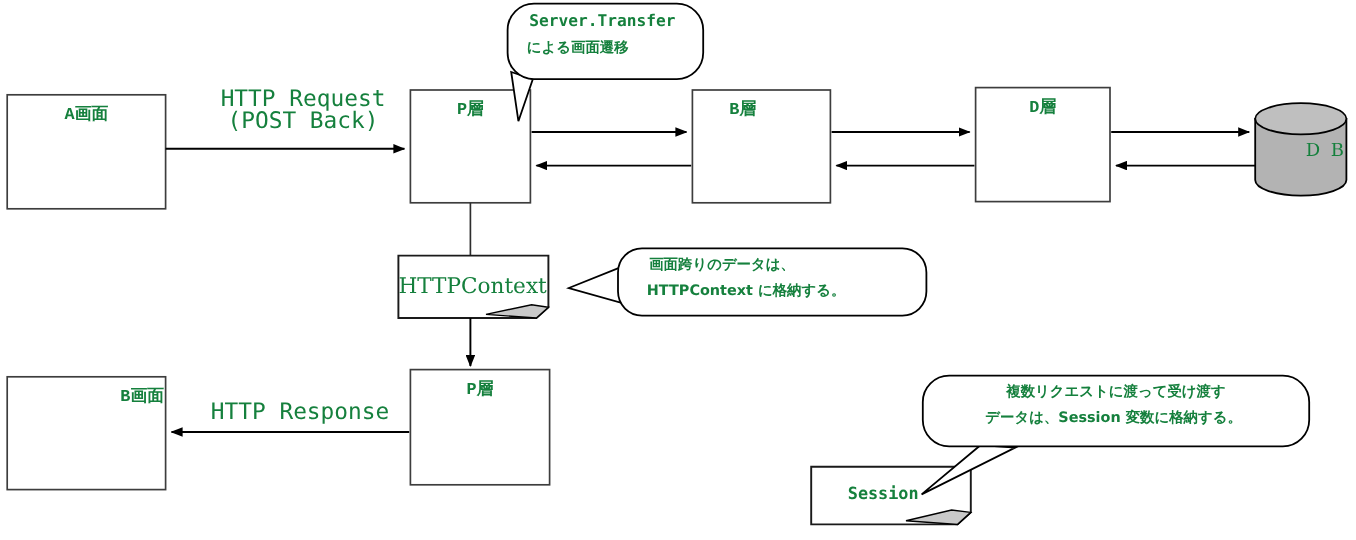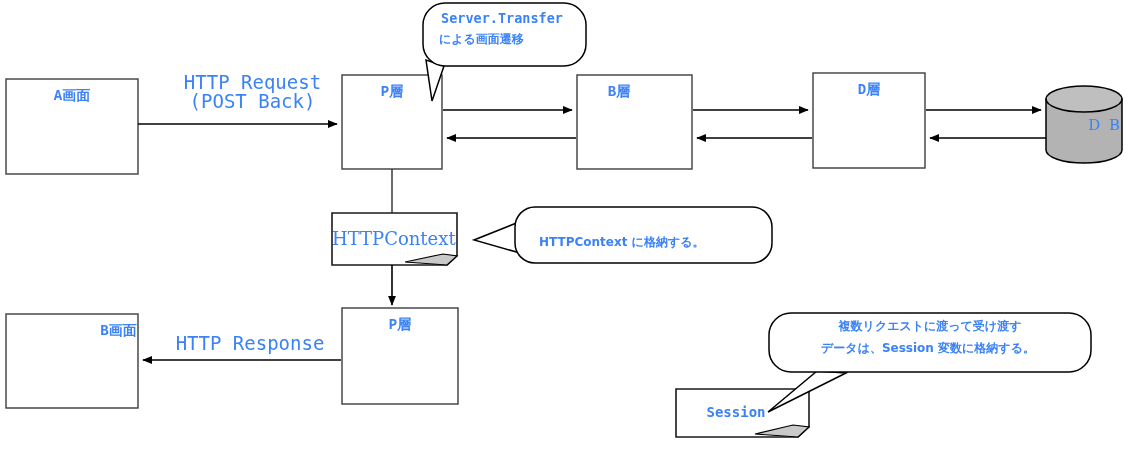--- a/index.html
+++ b/index.html
@@ -27,21 +27,21 @@
   .conn { stroke: #000000; stroke-width: 1.6; fill: none; }
   .conn-thin { stroke: #2e2e2e; stroke-width: 1.4; fill: none; }
   .bubble { fill: #ffffff; stroke: #000000; stroke-width: 1.5; }
   .tail { fill: #ffffff; stroke: #000000; stroke-width: 1.5; stroke-linejoin: miter; }
   .fold { fill: #c9c9c9; stroke: #000000; stroke-width: 1.2; }
   .db-body { fill: #b3b3b3; stroke: #000000; stroke-width: 1.5; }
   .db-top { fill: #bfbfbf; stroke: #000000; stroke-width: 1.5; }
 
   .lbl {
     position: absolute;
-    color: #3b82f6;
+    color: #15803d;
     white-space: pre;
     line-height: 1.28;
   }
   .gothic {
     font-family: Liberation Mono, monospace;
     font-size: 14px;
     font-weight: 700;
   }
   .mono {
     font-family: "DejaVu Sans Mono", monospace;
@@ -159,20 +159,21 @@
   <div class="lbl mono ctr" style="left:160px; top:70px; width:185px;">HTTP Request</div>
   <div class="lbl mono ctr" style="left:160px; top:89px; width:185px;">(POST Back)</div>
 
   <div class="lbl mono ctr" style="left:160px; top:331px; width:180px;">HTTP Response</div>
 
   <div class="lbl mono-b" style="left:441px; top:10px;">Server.Transfer</div>
   <div class="lbl bubble-txt" style="left:439px; top:31px;">による画面遷移</div>
 
   <div class="lbl serif ctr" style="left:332px; top:227px; width:118px;">HTTPContext</div>
 
+  <div class="lbl bubble-txt" style="left:541px; top:212px;">画面跨りのデータは、</div>
   <div class="lbl bubble-txt" style="left:539px; top:234px;">HTTPContext に格納する。</div>
 
   <div class="lbl gothic ctr" style="left:342px; top:317px; width:116px;">P層</div>
 
   <div class="lbl gothic ctr" style="left:6px; top:323px; width:145px;padding-left:40px;">B画面</div>
 
   <div class="lbl mono-b ctr" style="left:676px; top:404px; width:120px; font-size:14px;">Session</div>
 
   <div class="lbl bubble-txt ctr" style="left:775px; top:318px; width:310px;">複数リクエストに渡って受け渡す</div>
   <div class="lbl bubble-txt ctr" style="left:773px; top:340px; width:310px;">データは、Session 変数に格納する。</div>

